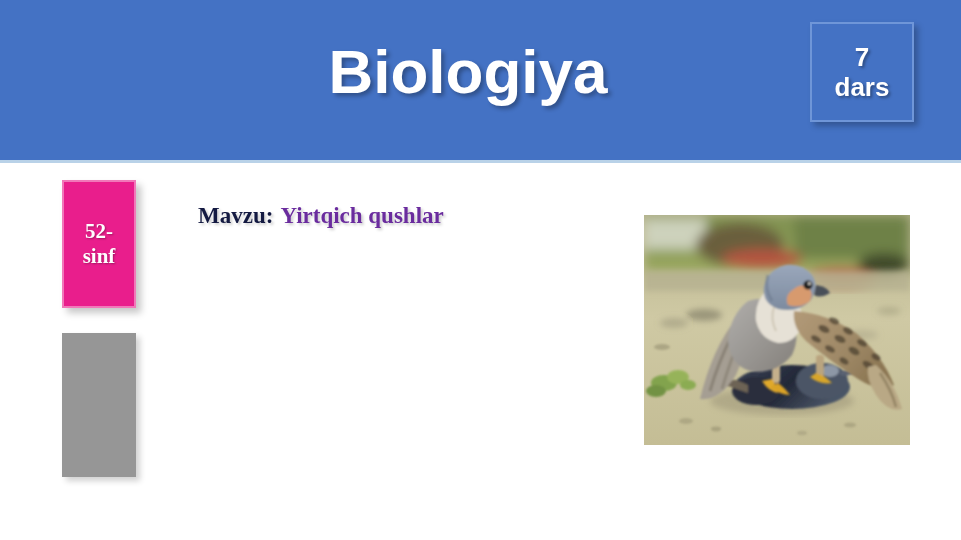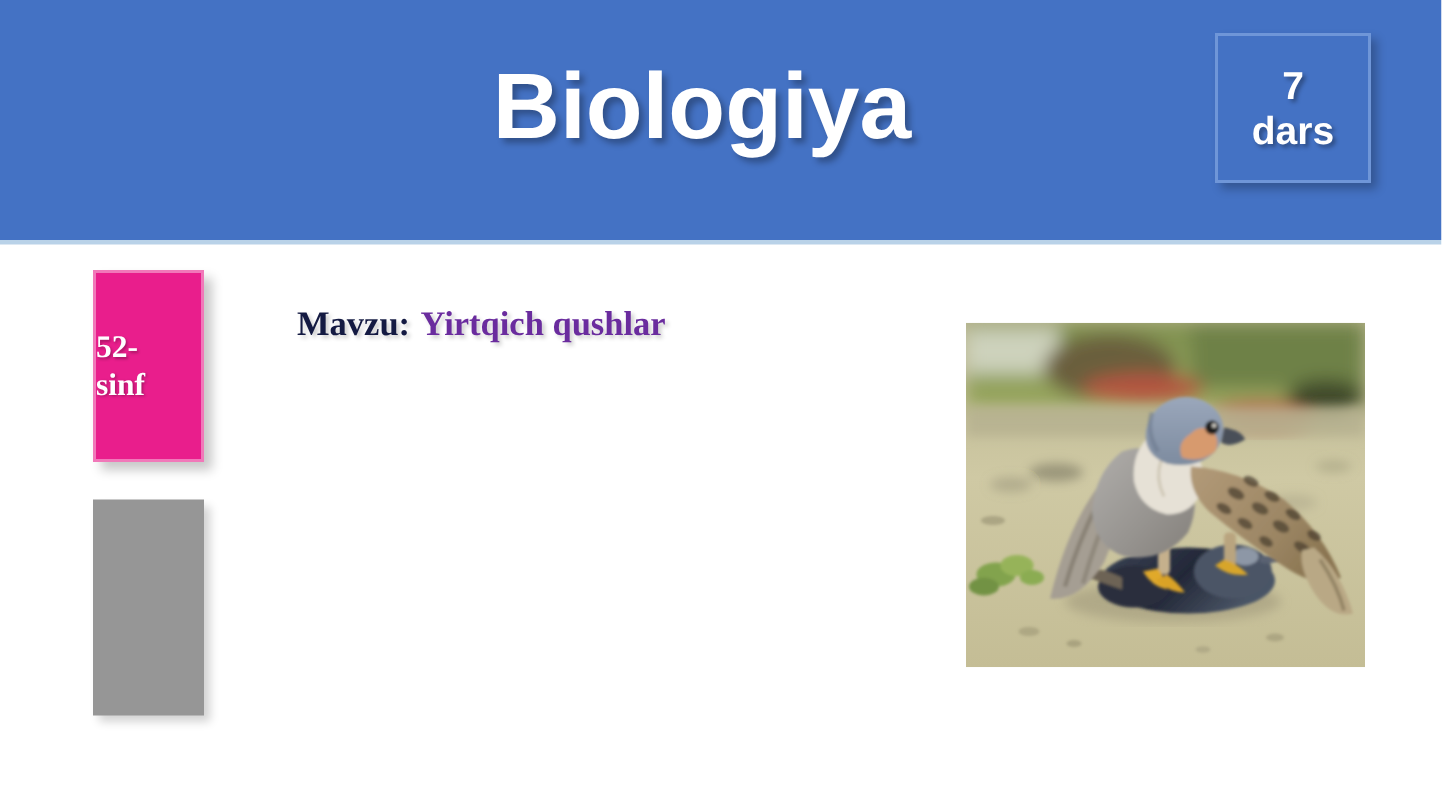--- a/index.html
+++ b/index.html
@@ -88,21 +88,21 @@
     left: 62px;
     top: 180px;
     width: 74px;
     height: 128px;
     background: #e91e8c;
     border: 2px solid #f178b9;
     box-sizing: border-box;
     box-shadow: 5px 5px 7px rgba(0,0,0,0.22);
     display: flex;
     flex-direction: column;
-    align-items: flex-start;
+    align-items: center;
     justify-content: center;
   }
   .lesson-line {
     font-family: "Liberation Serif", serif;
     font-weight: bold;
     font-size: 21px;
     line-height: 25px;
     color: #ffffff;
     text-shadow: 1px 1px 2px rgba(0,0,0,0.30);
   }

